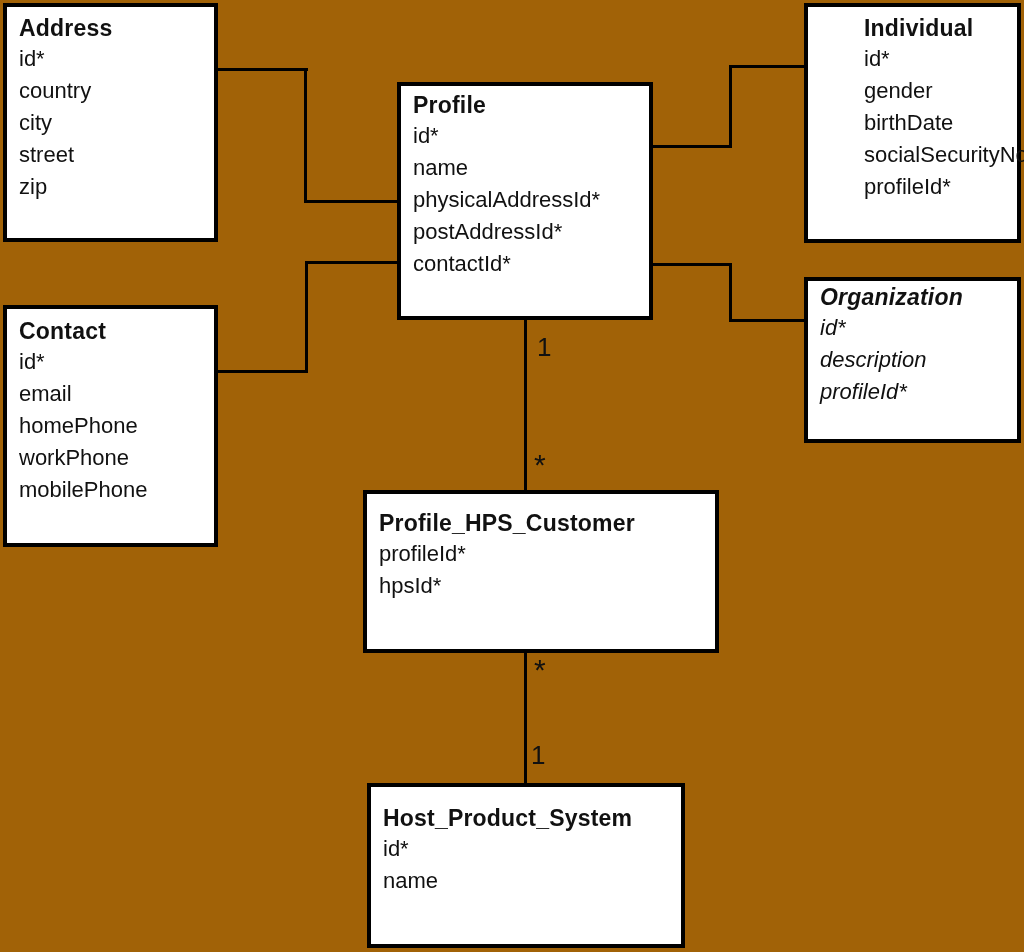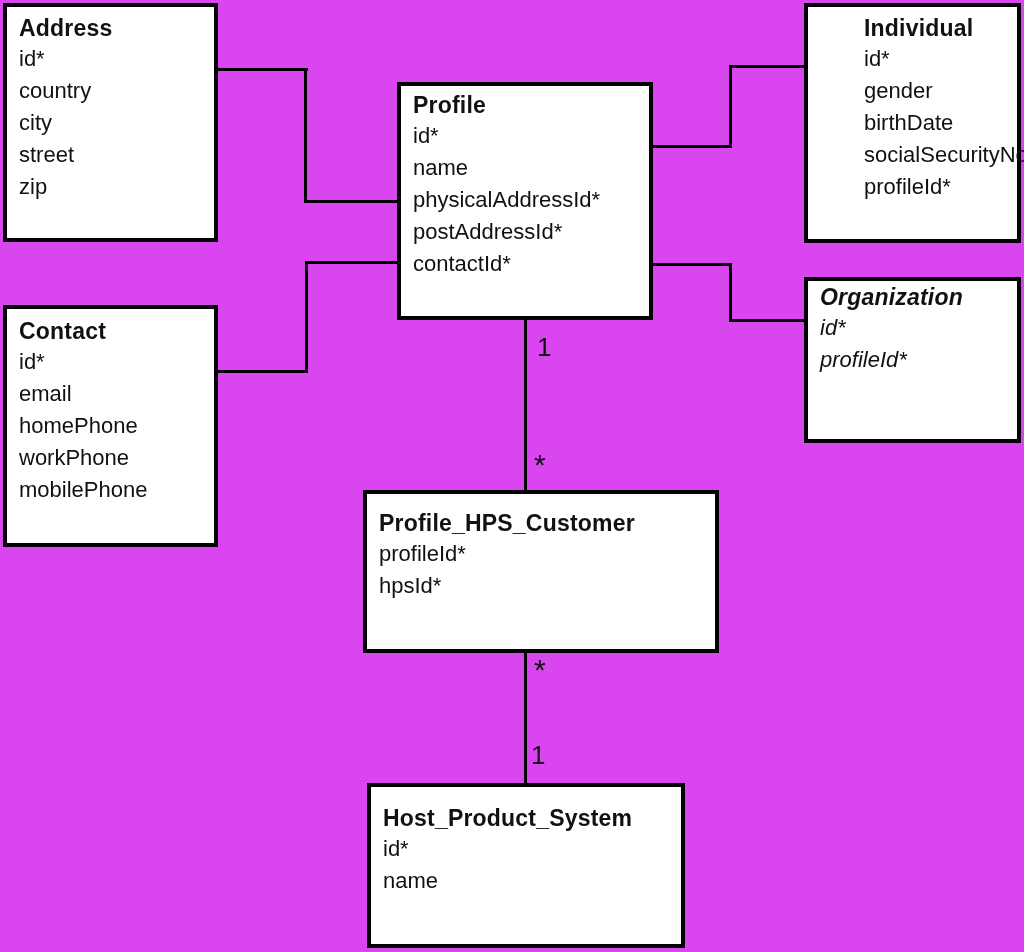--- a/index.html
+++ b/index.html
@@ -3,21 +3,21 @@
 <meta charset="utf-8">
 <style>
   * { margin: 0; padding: 0; box-sizing: border-box; }
   html, body { background: #ffffff; }
   body { font-family: "Liberation Sans", sans-serif; }
 
   .canvas {
     position: relative;
     width: 1024px;
     height: 952px;
-    background: #d946ef;
+    background: #a16207;
     overflow: hidden;
   }
 
   
   .entity {
     position: absolute;
     background: #ffffff;
     border: 4px solid #000000;
     color: #111111;
   }
@@ -139,20 +139,21 @@
       <div class="entity-field">birthDate</div>
       <div class="entity-field">socialSecurityNo</div>
       <div class="entity-field">profileId*</div>
     </div>
   </div>
 
   <div class="entity e-organization">
     <div class="entity-content">
       <div class="entity-title">Organization</div>
       <div class="entity-field">id*</div>
+      <div class="entity-field">description</div>
       <div class="entity-field">profileId*</div>
     </div>
   </div>
 
   <div class="entity e-hps-customer">
     <div class="entity-content">
       <div class="entity-title">Profile_HPS_Customer</div>
       <div class="entity-field">profileId*</div>
       <div class="entity-field">hpsId*</div>
     </div>

